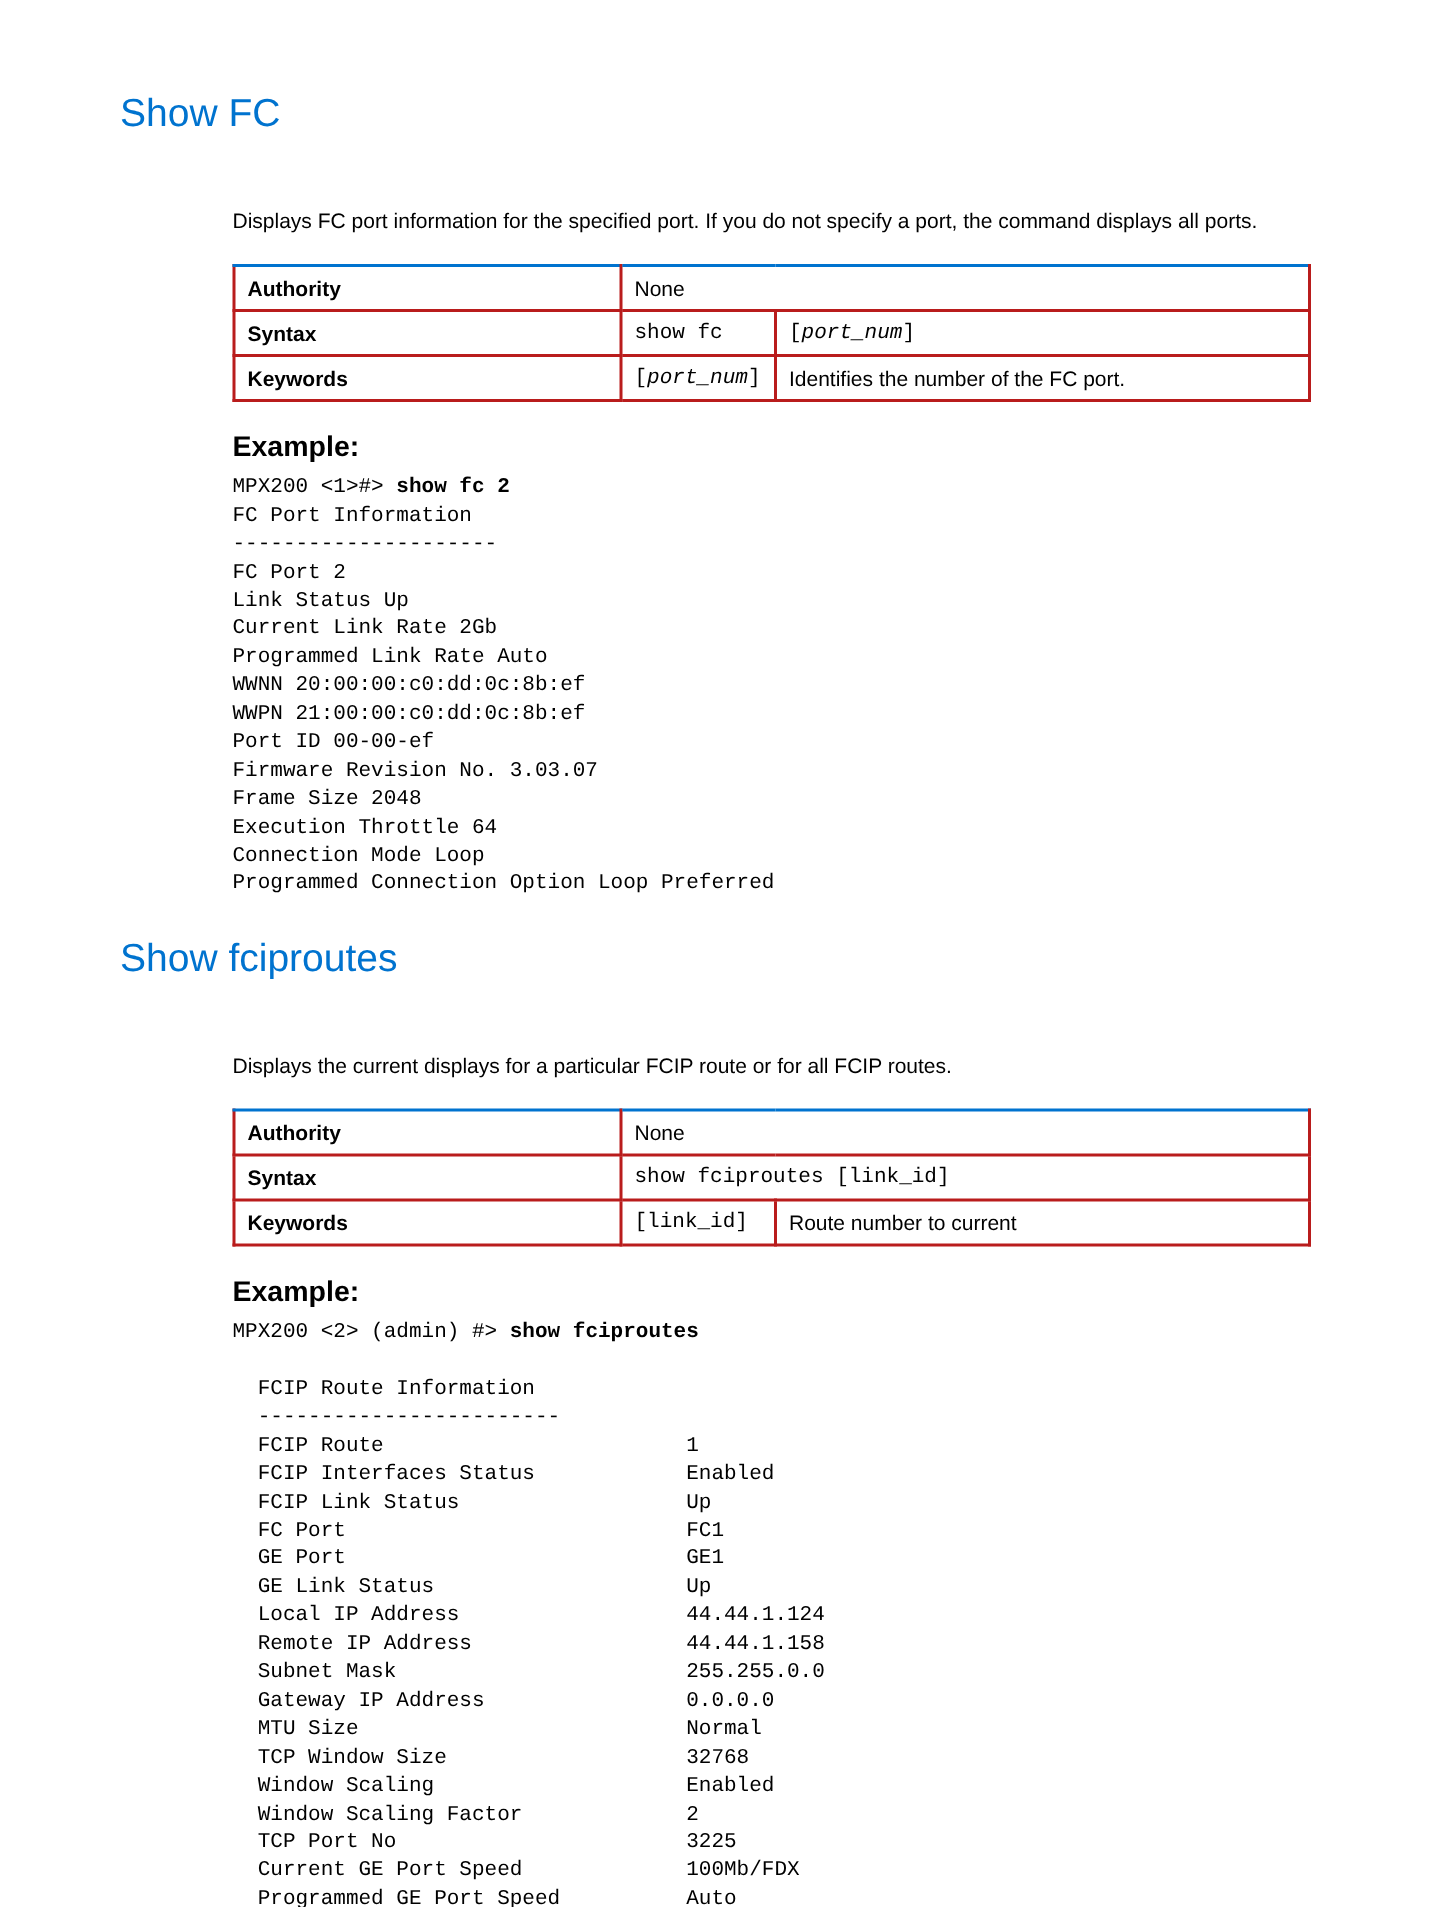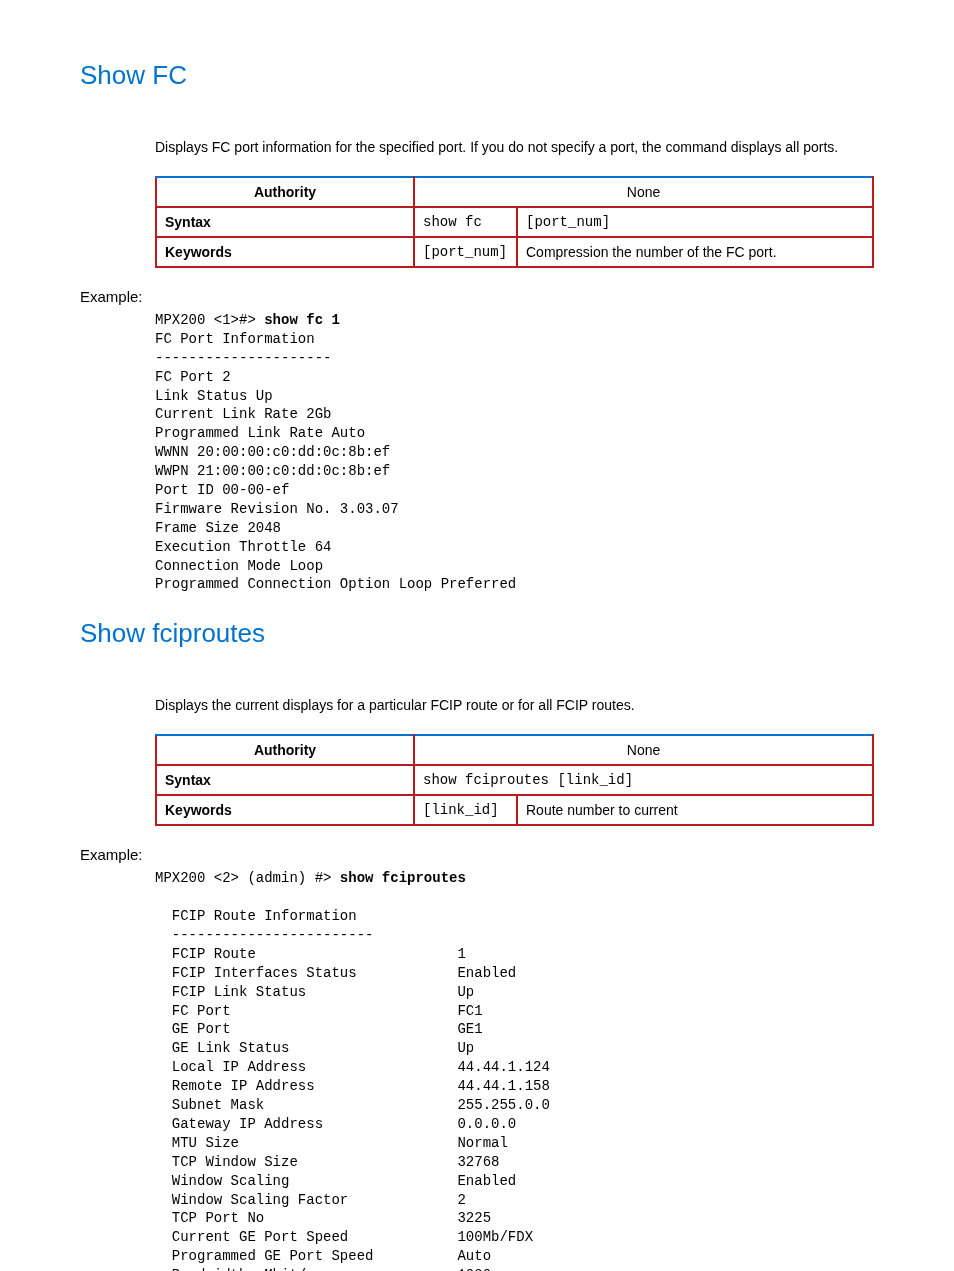--- a/index.html
+++ b/index.html
@@ -30,35 +30,36 @@
       margin-bottom: 20px;
     }
     table td {
       border: 2px solid #b91c1c;
       padding: 6px 8px;
       vertical-align: top;
       font-size: 14px;
     }
     table tr:first-child td {
       border-top: 2px solid #0073cf;
-      text-align: center;
     }
     table td:first-child {
       width: 240px;
       font-weight: bold;
     }
     .code {
       font-family: "Courier New", Courier, monospace;
     }
     .italic {
+      font-style: italic;
     }
     .example-label {
-      font-weight: normal;
+      font-weight: bold;
+      margin-left: 75px;
       margin-bottom: 6px;
-      font-size: 15px;
+      font-size: 19px;
     }
     pre {
       font-family: "Courier New", Courier, monospace;
       margin: 0 0 24px 75px;
       font-size: 14px;
       line-height: 1.35;
       white-space: pre;
     }
     pre .bold {
       font-weight: bold;
@@ -79,27 +80,27 @@
     <td colspan="2">None</td>
   </tr>
   <tr>
     <td>Syntax</td>
     <td class="code nw kwcell">show fc</td>
     <td class="code">[<span class="italic">port_num</span>]</td>
   </tr>
   <tr>
     <td>Keywords</td>
     <td class="code nw kwcell">[<span class="italic">port_num</span>]</td>
-    <td>Compression the number of the FC port.</td>
+    <td>Identifies the number of the FC port.</td>
   </tr>
 </tbody>
   </table>
 
 <div class="example-label">Example:</div>
-<pre><span>MPX200 &lt;1&gt;#&gt; </span><span class="bold">show fc 1</span>
+<pre><span>MPX200 &lt;1&gt;#&gt; </span><span class="bold">show fc 2</span>
 <span>FC Port Information
 ---------------------
 FC Port 2
 Link Status Up
 Current Link Rate 2Gb
 Programmed Link Rate Auto
 WWNN 20:00:00:c0:dd:0c:8b:ef
 WWPN 21:00:00:c0:dd:0c:8b:ef
 Port ID 00-00-ef
 Firmware Revision No. 3.03.07

